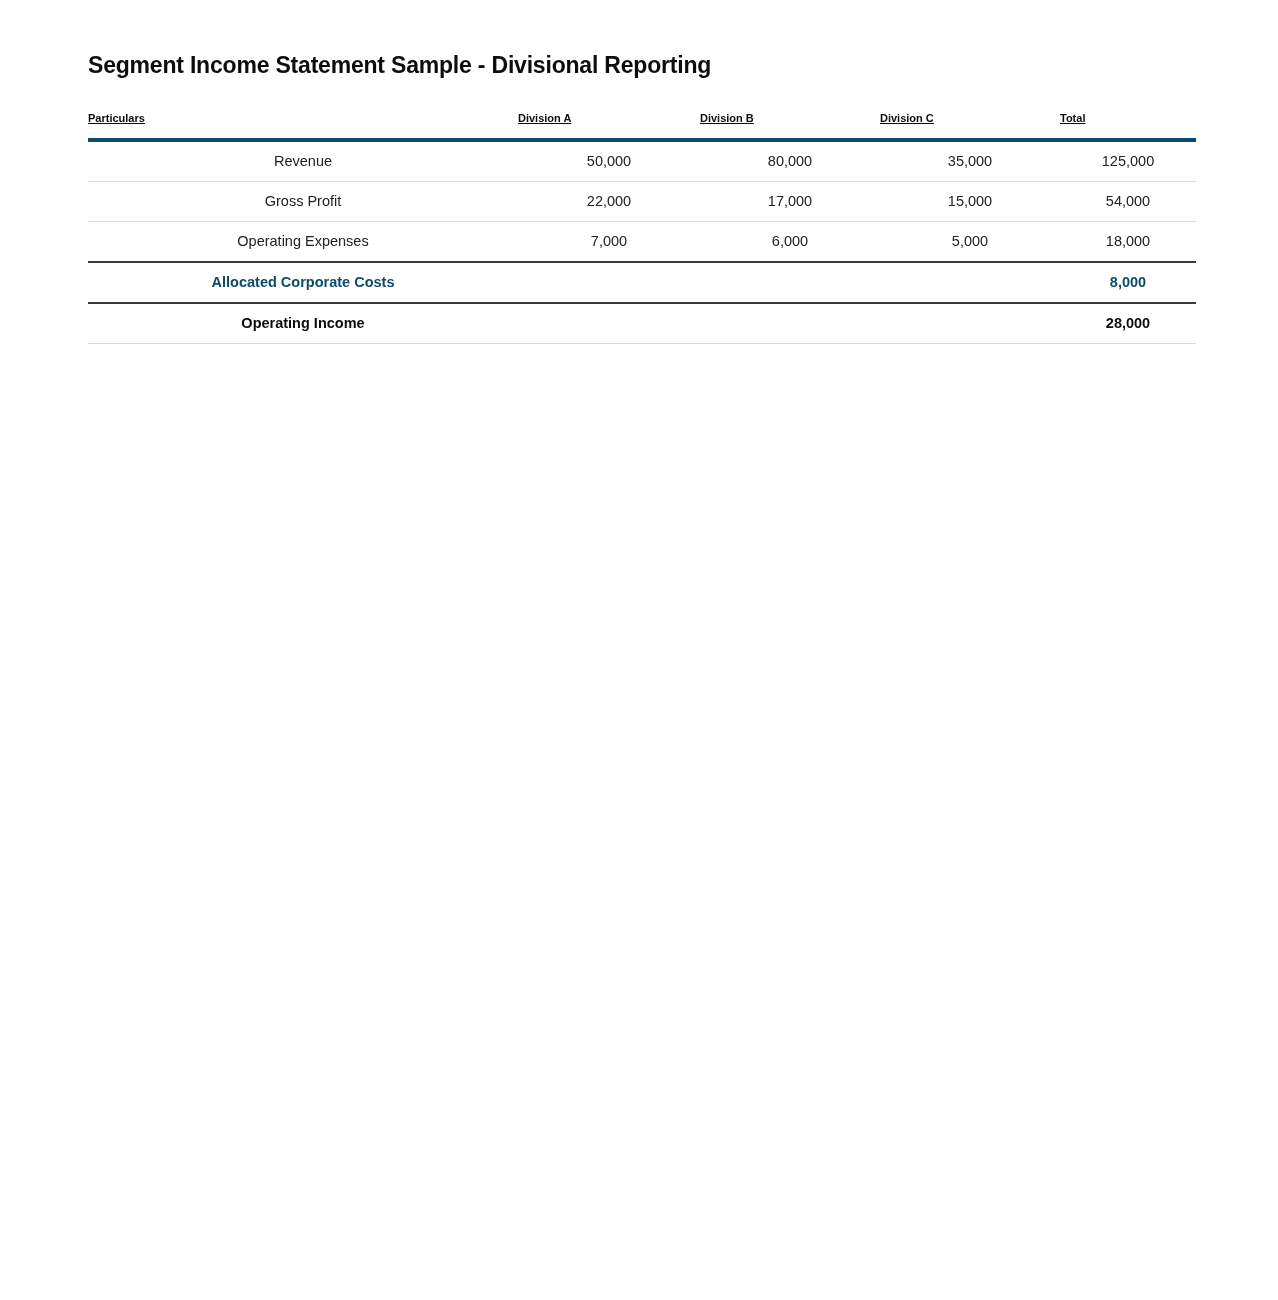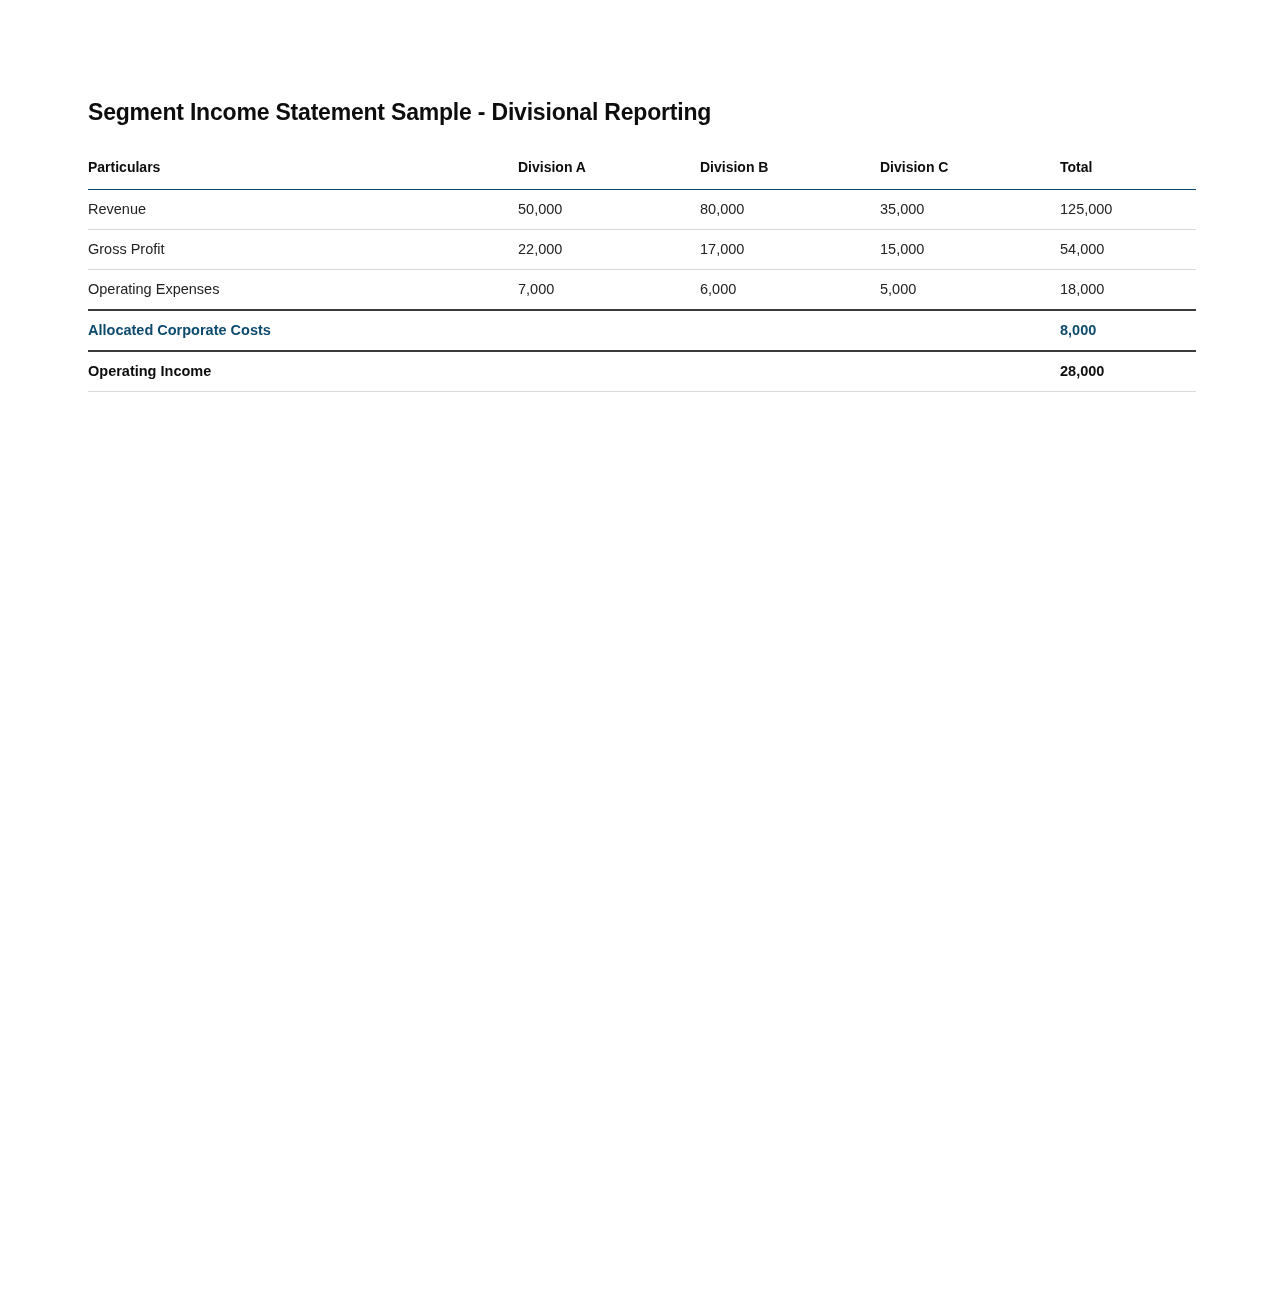--- a/index.html
+++ b/index.html
@@ -10,21 +10,20 @@
   body {
     width: 1278px;
     height: 1300px;
     font-family: "Liberation Sans", sans-serif;
     color: #222222;
     overflow: hidden;
   }
   .page {
     padding: 52px 82px 0 88px;
     box-sizing: border-box;
-    margin-top: 47px;
   }
   .doc-title {
     font-size: 23px;
     font-weight: bold;
     color: #0d0d0d;
     letter-spacing: -0.2px;
     margin: 0 0 32px 0;
     line-height: 1.2;
   }
   table.statement {
@@ -35,28 +34,29 @@
   }
   table.statement col.c-particulars { width: 430px; }
   table.statement col.c-diva { width: 182px; }
   table.statement col.c-divb { width: 180px; }
   table.statement col.c-divc { width: 180px; }
   table.statement col.c-total { width: 136px; }
 
   table.statement thead th {
     text-align: left;
     font-weight: bold;
-    font-size: 14px;
+    font-size: 11px;
     color: #0d0d0d;
     padding: 0 0 14px 0;
-    border-bottom: 1px solid #0c4a6e;
+    border-bottom: 4px solid #0c4a6e;
     vertical-align: bottom;
+    text-decoration: underline;
   }
   table.statement tbody td {
-    text-align: left;
+    text-align: center;
     padding: 11px 0 12px 0;
     border-bottom: 1px solid #d9d9d9;
     color: #222222;
     font-size: 14.5px;
     vertical-align: middle;
     white-space: nowrap;
   }
   table.statement tbody tr.emphasis td {
     font-weight: bold;
     color: #0c4a6e;

